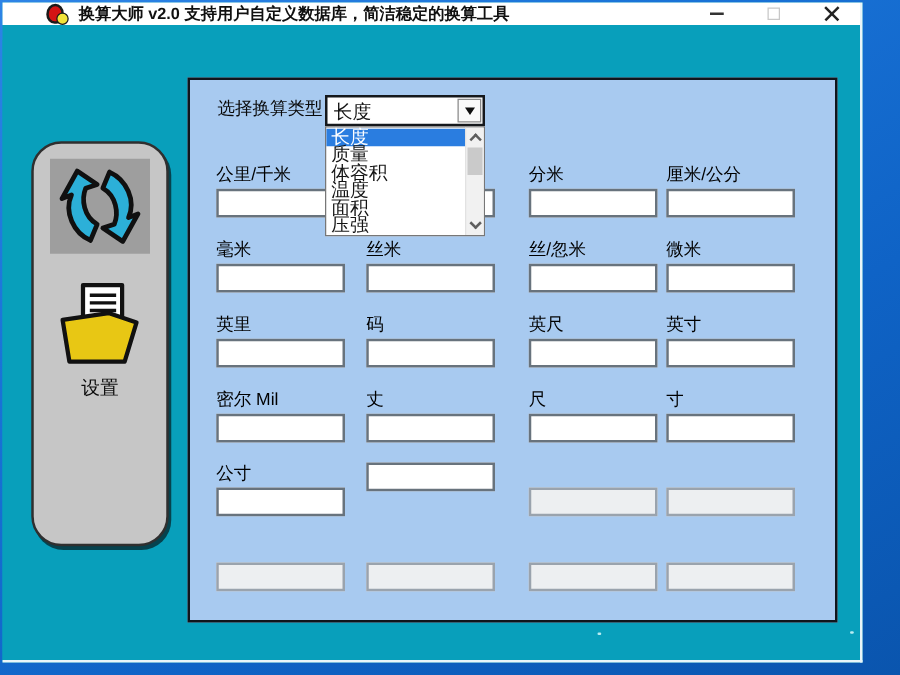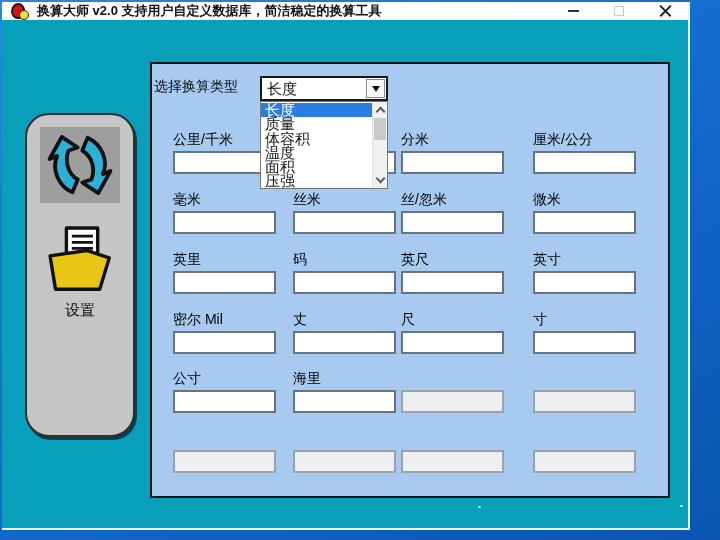--- a/index.html
+++ b/index.html
@@ -11,21 +11,21 @@
   }
 
   
   .window {
     position:absolute; left:2px; top:2px; width:688px; height:528px;
     border-right:2px solid #e9f5f9; border-bottom:2px solid #e9f5f9;
     background:#089fbb;
   }
   .titlebar {
     position:absolute; left:0; top:0; right:0; height:18px;
-    background:#ffffff; display:flex; align-items:center;
+    background:#ffffff; display:flex; align-items:center;padding-left:26px;
   }
   .app-icon { position:relative; margin-left:9px; width:18px; height:17px; flex:0 0 auto; }
   .app-icon .blob {
     position:absolute; left:0; top:0; width:14px; height:16px;
     background:#d41414; border:2px solid #1a1a1a; border-radius:55% 50% 45% 50%;
   }
   .app-icon .ball {
     position:absolute; right:0; bottom:0; width:10px; height:10px;
     background:#f2e23a; border:1.5px solid #1a1a1a; border-radius:50%;
   }
@@ -54,21 +54,21 @@
   .folder-icon-box  { position:absolute; left:18px; top:111px; width:70px; height:68px; }
   .sidebar-label { position:absolute; left:0; width:100%; text-align:center; font-size:15px; color:#0a0a0a; }
   .lbl-convert { top:90px;margin-top:21px; }
   .lbl-settings { top:186px; }
 
   
   .panel {
     position:absolute; left:148px; top:60px; width:520px; height:436px;
     background:#a8caf0; border:2px solid #10151b;
   }
-  .type-label { position:absolute; left:2px; top:14px; font-size:14px; color:#0a0a0a; }
+  .type-label { position:absolute; left:22px; top:14px; font-size:14px; color:#0a0a0a; }
 
   .combo {
     position:absolute; left:108px; top:12px; width:128px; height:25px;
     background:#fff; border:2px solid #15181c;
   }
   .combo-value { position:absolute; left:5px; top:2px; font-size:15px; color:#101010; }
   .combo-btn {
     position:absolute; right:1px; top:1px; bottom:1px; width:19px;
     background:#fafafa; border:1px solid #8a8a8a;
     display:flex; align-items:center; justify-content:center;
@@ -90,21 +90,21 @@
 
   
   .cell { position:absolute; width:103px; }
   .cell .lbl { height:20px; font-size:14px; color:#000000; line-height:17px; white-space:nowrap; }
   .cell input {
     display:block; width:103px; height:23px; border:2px solid #68737d;
     background:#fff; padding:0 4px; font-size:14px; color:#111;
     font-family:"Liberation Sans", sans-serif;
   }
   .cell.disabled input { background:#edeff1; border-color:#9aa3ad; }
-  .c0{left:21px}.c1{left:141px}.c2{left:249px}.c3{left:381px}
+  .c0{left:21px}.c1{left:141px}.c2{left:271px}.c3{left:381px}
   .r0{top:67px}.r1{top:127px}.r2{top:187px}.r3{top:247px}.r4{top:306px}.r5{top:366px}
 </style>
 </head>
 <body>
 
 <div class="screen">
   <div class="window">
 
     <div class="titlebar">
       <div class="app-icon">
@@ -244,21 +244,20 @@
       <div class="cell c3 r3">
         <div class="lbl">寸</div>
         <input style="">
       </div>
 
       <div class="cell c0 r4">
         <div class="lbl">公寸</div>
         <input style="">
       </div>
       <div class="cell c1 r4">
-        <div class="lbl">海里</div>
         <input style="">
       </div>
       <div class="cell c2 r4 disabled">
         <div class="lbl"></div>
         <input disabled="" style="">
       </div>
       <div class="cell c3 r4 disabled">
         <div class="lbl"></div>
         <input disabled="" style="">
       </div>

